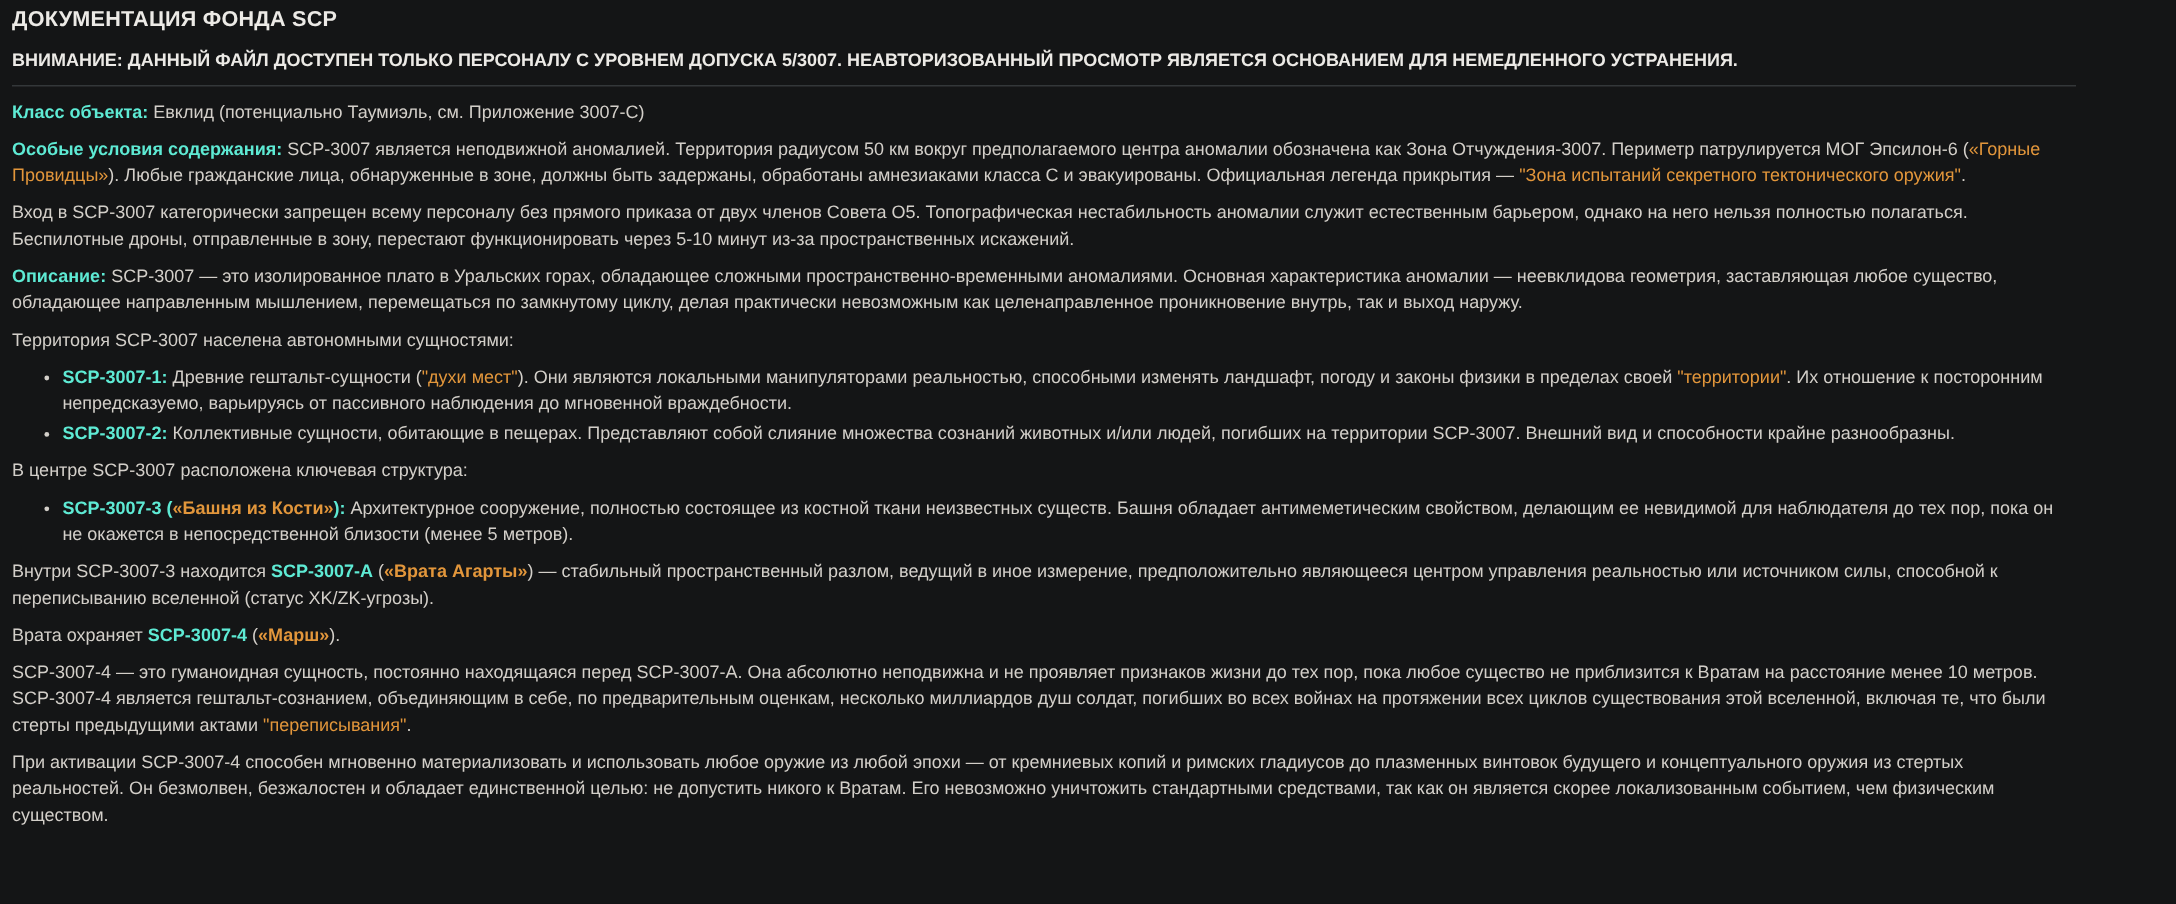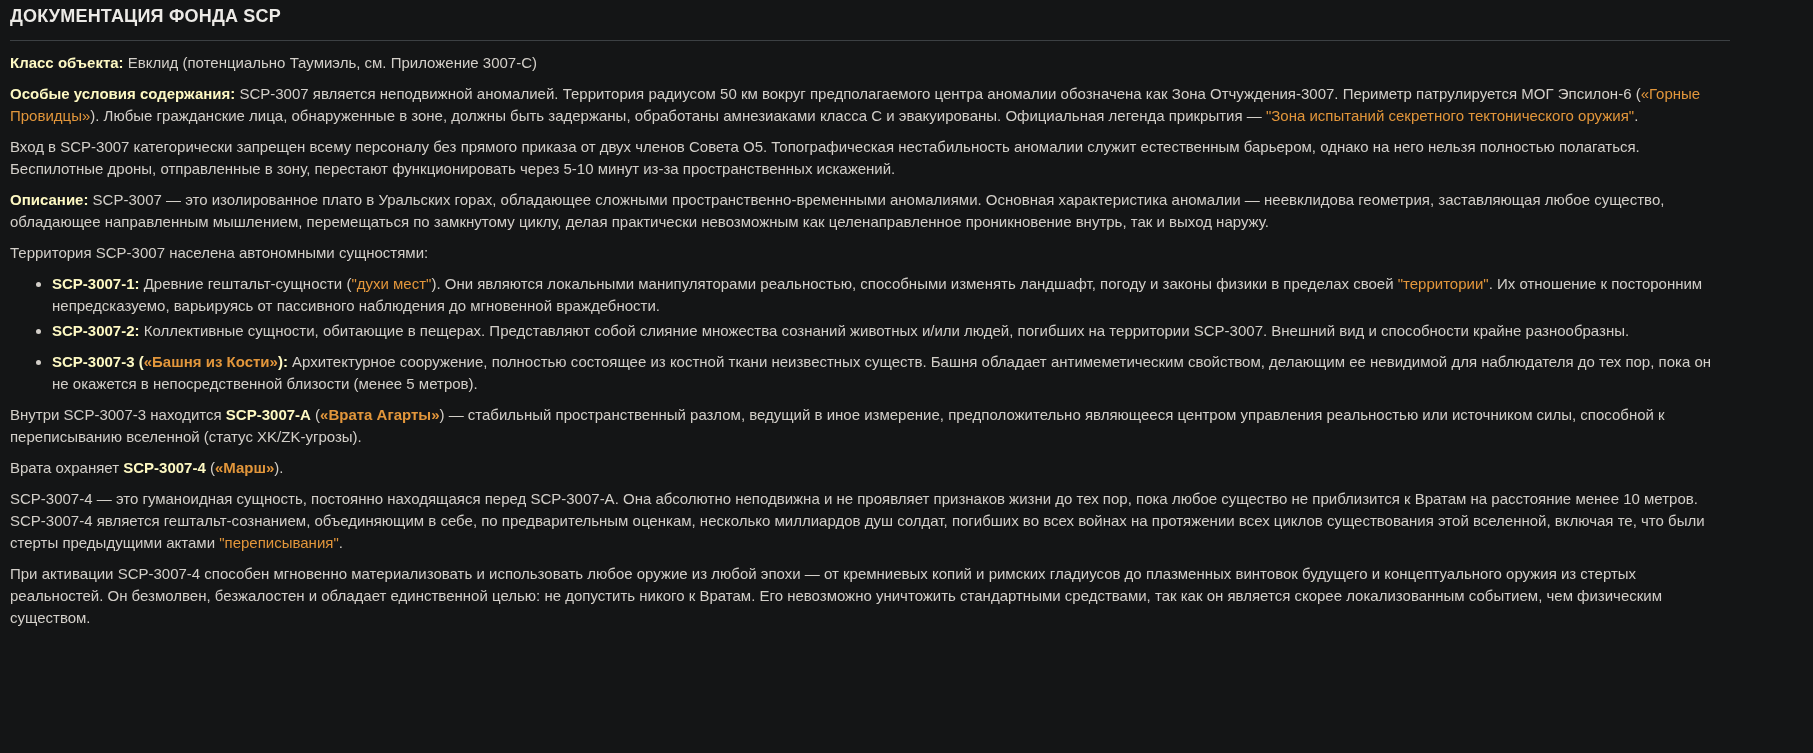--- a/index.html
+++ b/index.html
@@ -45,46 +45,48 @@
     margin: 0 0 9px 0;
     padding: 0 0 0 30px;
   }
   #doc-body li {
     font-size: 15px;
     line-height: 22px;
     margin: 0 0 3px 12px;
   }
   .run-bold {
     font-weight: 700;
-    color: #fef9c3;
+    color: #5eead4;
   }
   .run-link {
     color: #e2963b;
     cursor: pointer;
   }
   .run-link.run-bold {
     color: #e2963b;
   }
 </style>
 </head>
 <body>
 
 <div class="page">
   <h1 class="doc-title">ДОКУМЕНТАЦИЯ ФОНДА SCP</h1>
+  <p class="warning">ВНИМАНИЕ: ДАННЫЙ ФАЙЛ ДОСТУПЕН ТОЛЬКО ПЕРСОНАЛУ С УРОВНЕМ ДОПУСКА 5/3007. НЕАВТОРИЗОВАННЫЙ ПРОСМОТР ЯВЛЯЕТСЯ ОСНОВАНИЕМ ДЛЯ НЕМЕДЛЕННОГО УСТРАНЕНИЯ.</p>
   <hr class="divider">
   <div id="doc-body">
       <p><span class="run-bold">Класс объекта:</span><span> Евклид (потенциально Таумиэль, см. Приложение 3007-C)</span></p>
       <p><span class="run-bold">Особые условия содержания:</span><span> SCP-3007 является неподвижной аномалией. Территория радиусом 50 км вокруг предполагаемого центра аномалии обозначена как Зона Отчуждения-3007. Периметр патрулируется МОГ Эпсилон-6 (</span><span class="run-link">«Горные Провидцы»</span><span>). Любые гражданские лица, обнаруженные в зоне, должны быть задержаны, обработаны амнезиаками класса C и эвакуированы. Официальная легенда прикрытия — </span><span class="run-link">"Зона испытаний секретного тектонического оружия"</span><span>.</span></p>
       <p><span>Вход в SCP-3007 категорически запрещен всему персоналу без прямого приказа от двух членов Совета О5. Топографическая нестабильность аномалии служит естественным барьером, однако на него нельзя полностью полагаться. Беспилотные дроны, отправленные в зону, перестают функционировать через 5-10 минут из-за пространственных искажений.</span></p>
       <p><span class="run-bold">Описание:</span><span> SCP-3007 — это изолированное плато в Уральских горах, обладающее сложными пространственно-временными аномалиями. Основная характеристика аномалии — неевклидова геометрия, заставляющая любое существо, обладающее направленным мышлением, перемещаться по замкнутому циклу, делая практически невозможным как целенаправленное проникновение внутрь, так и выход наружу.</span></p>
       <p><span>Территория SCP-3007 населена автономными сущностями:</span></p>
       <ul>
         <li><span class="run-bold">SCP-3007-1:</span><span> Древние гештальт-сущности (</span><span class="run-link">"духи мест"</span><span>). Они являются локальными манипуляторами реальностью, способными изменять ландшафт, погоду и законы физики в пределах своей </span><span class="run-link">"территории"</span><span>. Их отношение к посторонним непредсказуемо, варьируясь от пассивного наблюдения до мгновенной враждебности.</span></li>
         <li><span class="run-bold">SCP-3007-2:</span><span> Коллективные сущности, обитающие в пещерах. Представляют собой слияние множества сознаний животных и/или людей, погибших на территории SCP-3007. Внешний вид и способности крайне разнообразны.</span></li>
       </ul>
+      <p><span>В центре SCP-3007 расположена ключевая структура:</span></p>
       <ul>
         <li><span class="run-bold">SCP-3007-3 (</span><span class="run-bold run-link">«Башня из Кости»</span><span class="run-bold">):</span><span> Архитектурное сооружение, полностью состоящее из костной ткани неизвестных существ. Башня обладает антимеметическим свойством, делающим ее невидимой для наблюдателя до тех пор, пока он не окажется в непосредственной близости (менее 5 метров).</span></li>
       </ul>
       <p><span>Внутри SCP-3007-3 находится </span><span class="run-bold">SCP-3007-A</span><span> (</span><span class="run-bold run-link">«Врата Агарты»</span><span>) — стабильный пространственный разлом, ведущий в иное измерение, предположительно являющееся центром управления реальностью или источником силы, способной к переписыванию вселенной (статус XK/ZK-угрозы).</span></p>
       <p><span>Врата охраняет </span><span class="run-bold">SCP-3007-4</span><span> (</span><span class="run-bold run-link">«Марш»</span><span>).</span></p>
       <p><span>SCP-3007-4 — это гуманоидная сущность, постоянно находящаяся перед SCP-3007-A. Она абсолютно неподвижна и не проявляет признаков жизни до тех пор, пока любое существо не приблизится к Вратам на расстояние менее 10 метров. SCP-3007-4 является гештальт-сознанием, объединяющим в себе, по предварительным оценкам, несколько миллиардов душ солдат, погибших во всех войнах на протяжении всех циклов существования этой вселенной, включая те, что были стерты предыдущими актами </span><span class="run-link">"переписывания"</span><span>.</span></p>
       <p><span>При активации SCP-3007-4 способен мгновенно материализовать и использовать любое оружие из любой эпохи — от кремниевых копий и римских гладиусов до плазменных винтовок будущего и концептуального оружия из стертых реальностей. Он безмолвен, безжалостен и обладает единственной целью: не допустить никого к Вратам. Его невозможно уничтожить стандартными средствами, так как он является скорее локализованным событием, чем физическим существом.</span></p>
     </div>
 </div>
 

